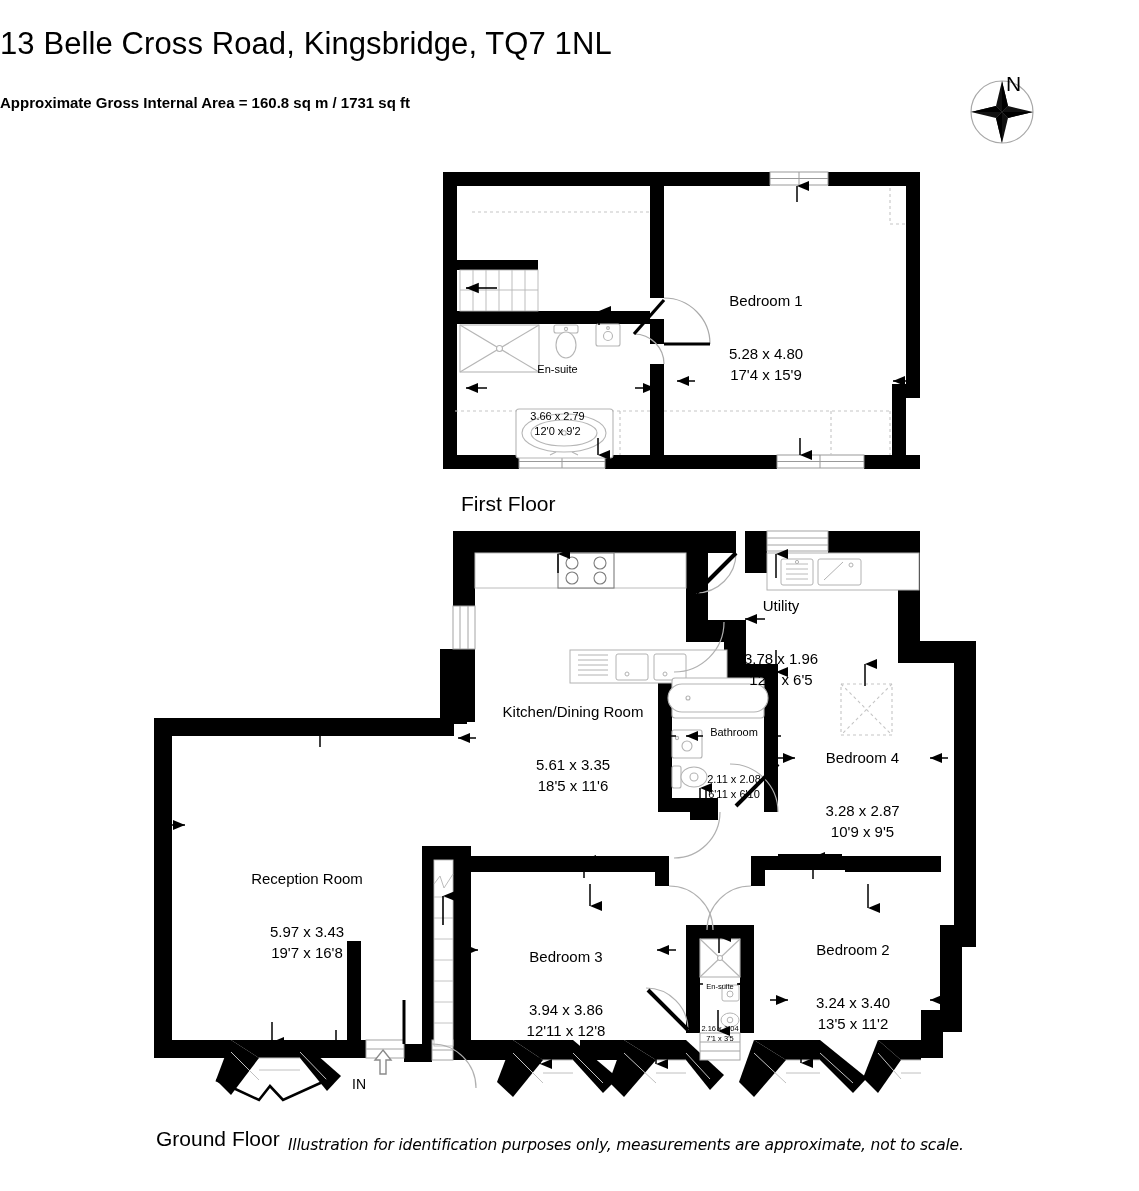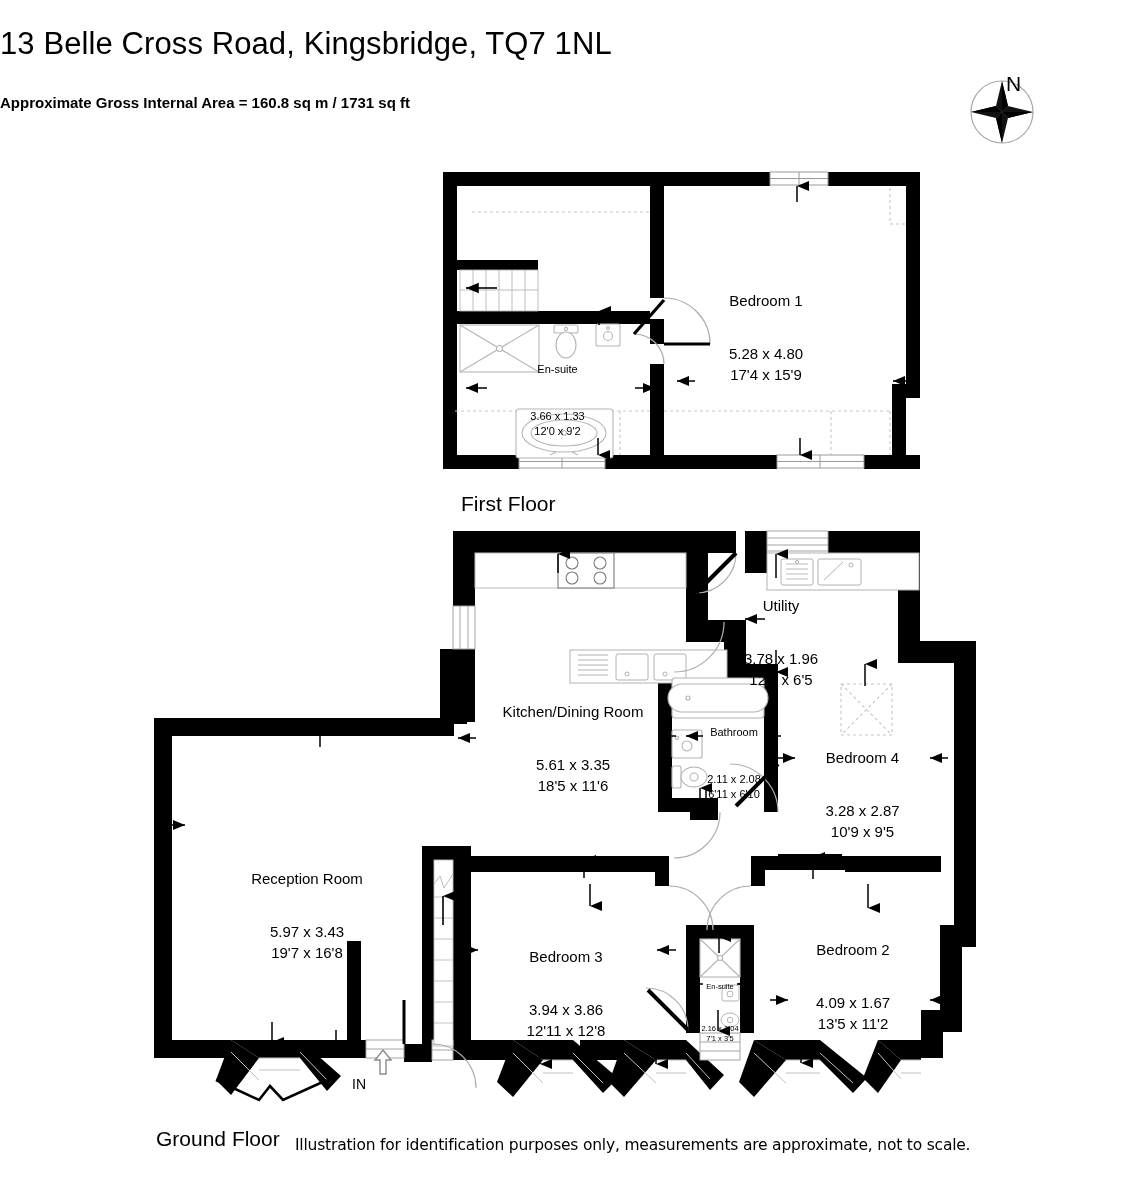--- a/index.html
+++ b/index.html
@@ -51,24 +51,25 @@
   }
   .floor-label {
     position: absolute;
     font-size: 21px;
     font-weight: 400;
   }
   #first-floor-label { left: 461px; top: 492px; }
   #ground-floor-label { left: 156px; top: 1127px; }
   .disclaimer {
     position: absolute;
-    left: 295px; top: 1136px;
+    left: 288px; top: 1136px;
     font-size: 15.5px;
     font-family: "DejaVu Sans", sans-serif;
     letter-spacing: -0.2px;
+    font-style: italic;
   }
   svg.plan {
     position: absolute;
     left: 0; top: 0;
     width: 1139px;
     height: 1191px;
     overflow: visible;
   }
   .room-label {
     position: absolute;
@@ -516,21 +517,21 @@
   </svg>
 
   <div class="room-label" style="left:681px; top:291px; width:170px;">
     <span class="nm">Bedroom 1</span>
     <span class="d1">5.28 x 4.80</span>
     <span class="d2">17'4 x 15'9</span>
   </div>
 
   <div class="room-label small" style="left:490px; top:362px; width:135px;">
     <span class="nm">En-suite</span>
-    <span class="d1">3.66 x 1.33</span>
+    <span class="d1">3.66 x 2.79</span>
     <span class="d2">12'0 x 9'2</span>
   </div>
 
   <div class="room-label" style="left:488px; top:702px; width:170px;">
     <span class="nm">Kitchen/Dining Room</span>
     <span class="d1">5.61 x 3.35</span>
     <span class="d2">18'5 x 11'6</span>
   </div>
 
   <div class="room-label" style="left:706px; top:596px; width:150px;">
@@ -558,21 +559,21 @@
   </div>
 
   <div class="room-label" style="left:486px; top:947px; width:160px;">
     <span class="nm">Bedroom 3</span>
     <span class="d1">3.94 x 3.86</span>
     <span class="d2">12'11 x 12'8</span>
   </div>
 
   <div class="room-label" style="left:773px; top:940px; width:160px;">
     <span class="nm">Bedroom 2</span>
-    <span class="d1">4.09 x 1.67</span>
+    <span class="d1">3.24 x 3.40</span>
     <span class="d2">13'5 x 11'2</span>
   </div>
 
   <div class="room-label tiny" style="left:678px; top:982px; width:84px;">
     <span class="nm">En-suite</span>
     <span class="d1">2.16 x 1.04</span>
     <span class="d2">7'1 x 3'5</span>
   </div>
 
   <svg style="position:absolute; left:372px; top:1048px; width:22px; height:28px;" viewBox="0 0 22 28">

